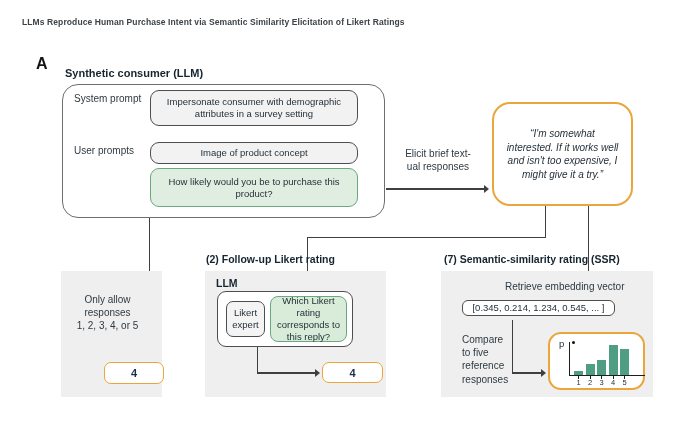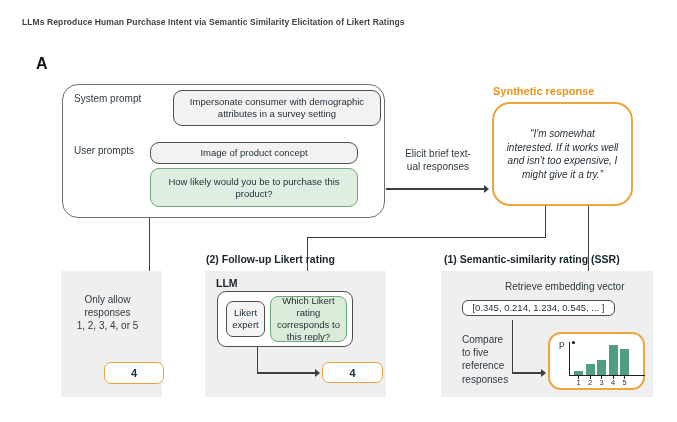--- a/index.html
+++ b/index.html
@@ -56,53 +56,53 @@
 </style>
 </head>
 <body>
 
 <div id="canvas">
 
   <div class="abs hdr" style="left:22px; top:17px;">LLMs Reproduce Human Purchase Intent via Semantic Similarity Elicitation of Likert Ratings</div>
 
   <div class="abs panel-a" style="left:36px; top:55px;">A</div>
 
+  <div class="abs sec-title" style="left:65px; top:67px;">Synthetic consumer (LLM)</div>
 
   <div class="outer-frame"></div>
 
   <div class="abs small-lbl" style="left:74px; top:93px;">System prompt</div>
   <div class="abs small-lbl" style="left:74px; top:145px;">User prompts</div>
 
-  <div class="roundbox" style="left:150px; top:90px; width:208px; height:36px;margin-left:23px;">Impersonate consumer with demographic attributes  in a survey setting</div>
+  <div class="roundbox" style="left:150px; top:90px; width:208px; height:36px;">Impersonate consumer with demographic attributes  in a survey setting</div>
   <div class="roundbox" style="left:150px; top:142px; width:208px; height:22px;">Image of product concept</div>
   <div class="roundbox greenbox" style="left:150px; top:168px; width:208px; height:39px;">How likely would you be to purchase this product?</div>
 
   <div class="abs small-lbl pre" style="left:392px; top:147px; width:92px; text-align:center; line-height:1.3;">Elicit brief text-
 ual responses</div>
   <div class="line hline" style="left:386px; top:188px; width:100px;"></div>
   <div class="ah-right" style="left:484px; top:184.7px;"></div>
 
-  <div class="abs resp-title" style="left:493px; top:85px;">Synthetic response</div>
   <div class="resp-frame">
     <div class="resp-quote">“I'm somewhat interested. If it works well and isn't too expensive, I might give it a try.”</div>
   </div>
 
   <div class="line vline" style="left:148.5px; top:218px; height:139px;"></div>
   <div class="ah-down" style="left:145.2px; top:356px;"></div>
 
   <div class="line vline" style="left:544.5px; top:206px; height:32px;"></div>
   <div class="line hline" style="left:306.5px; top:236.5px; width:239.5px;"></div>
   <div class="line vline" style="left:306.5px; top:236.5px; height:56px;"></div>
   <div class="ah-down" style="left:303.2px; top:291px;"></div>
 
   <div class="line vline" style="left:587.5px; top:206px; height:92px;"></div>
   <div class="ah-down" style="left:584.2px; top:296px;"></div>
 
   <div class="method-title" style="left:206px;">(2) Follow-up Likert rating</div>
-  <div class="method-title" style="left:444px;">(1) Semantic-similarity rating (SSR)</div>
+  <div class="method-title" style="left:444px;">(7) Semantic-similarity rating (SSR)</div>
 
   <div class="gpanel" style="left:61px; width:101px;"></div>
   <div class="gpanel" style="left:205px; width:181px;"></div>
   <div class="gpanel" style="left:441px; width:212px;"></div>
 
   <div class="abs small-lbl pre" style="left:70px; top:293px; width:75px; text-align:center; line-height:1.32;">Only allow
 responses
 1, 2, 3, 4, or 5</div>
   <div class="result-box" style="left:104px; top:362px; width:60px; height:22px;">4</div>
 

